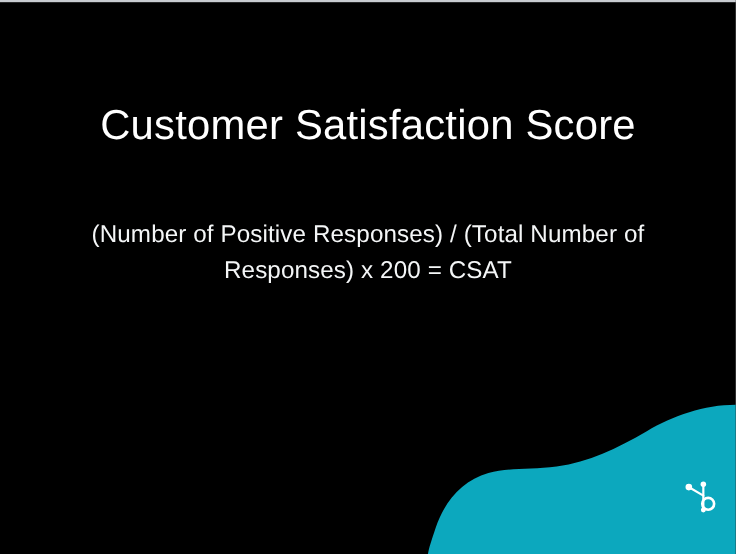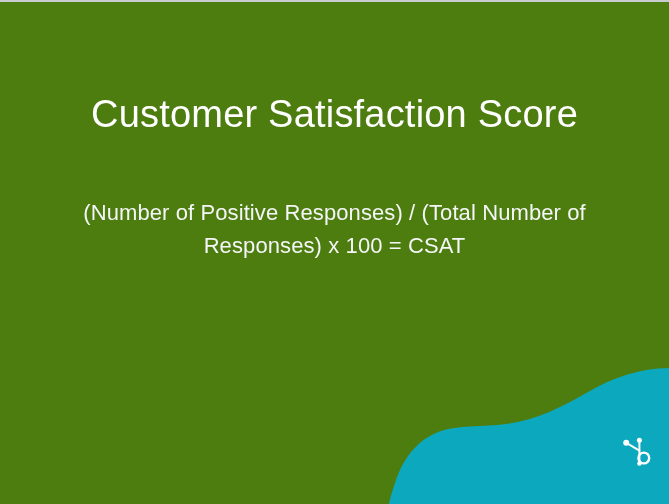--- a/index.html
+++ b/index.html
@@ -10,21 +10,21 @@
   }
   body {
     font-family: "Liberation Sans", sans-serif;
   }
 
   .slide {
     position: relative;
     width: 669px;
     height: 504px;
     overflow: hidden;
-    background: #4d7c0f;
+    background: #000000;
     box-sizing: border-box;
   }
 
   
   .top-rule {
     position: absolute;
     top: 0;
     left: 0;
     width: 669px;
     height: 2px;
@@ -113,21 +113,21 @@
                C 420 437 404 456 396 480
                C 392 492 390 498 389 504
                L 669 504 Z" fill="#0ca8be"></path>
     </svg>
   </div>
 
   <div class="content">
 
     <div class="slide-title">Customer Satisfaction Score</div>
 
-    <div class="slide-formula">(Number of Positive Responses) / (Total Number of Responses) x 100 = CSAT</div>
+    <div class="slide-formula">(Number of Positive Responses) / (Total Number of Responses) x 200 = CSAT</div>
 
   </div>
 
   <div class="brand-logo">
     <svg viewBox="0 0 30 32" xmlns="http://www.w3.org/2000/svg" aria-hidden="true">
 
       <line x1="5.2" y1="6.4" x2="17.4" y2="13.6" stroke="#ffffff" stroke-width="1.9" stroke-linecap="round"></line>
 
       <circle cx="4.2" cy="5.8" r="3.0" fill="#ffffff"></circle>
 

